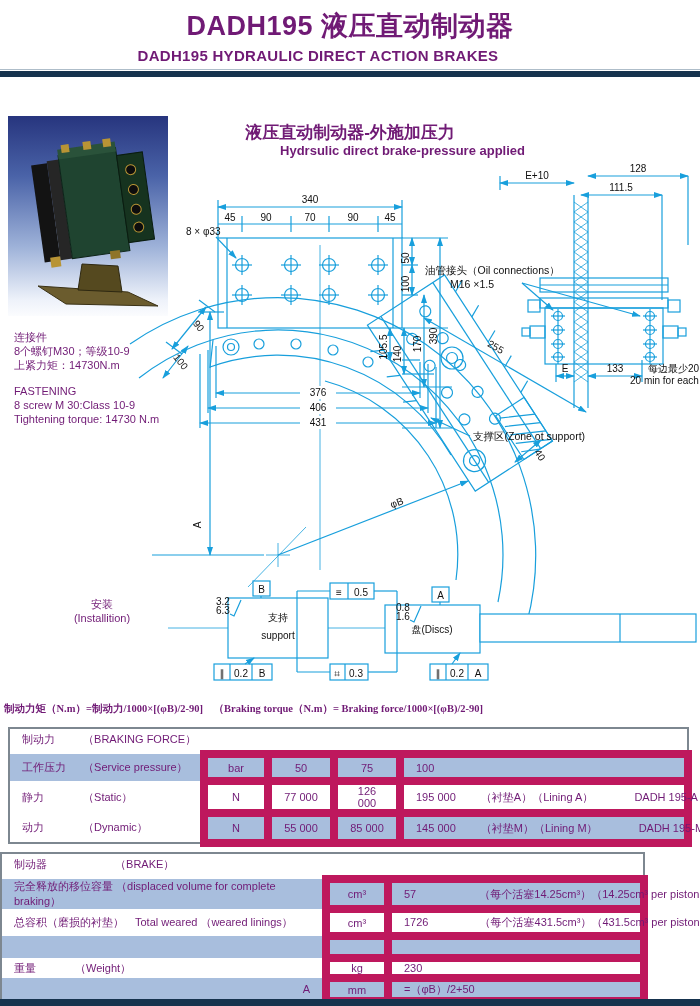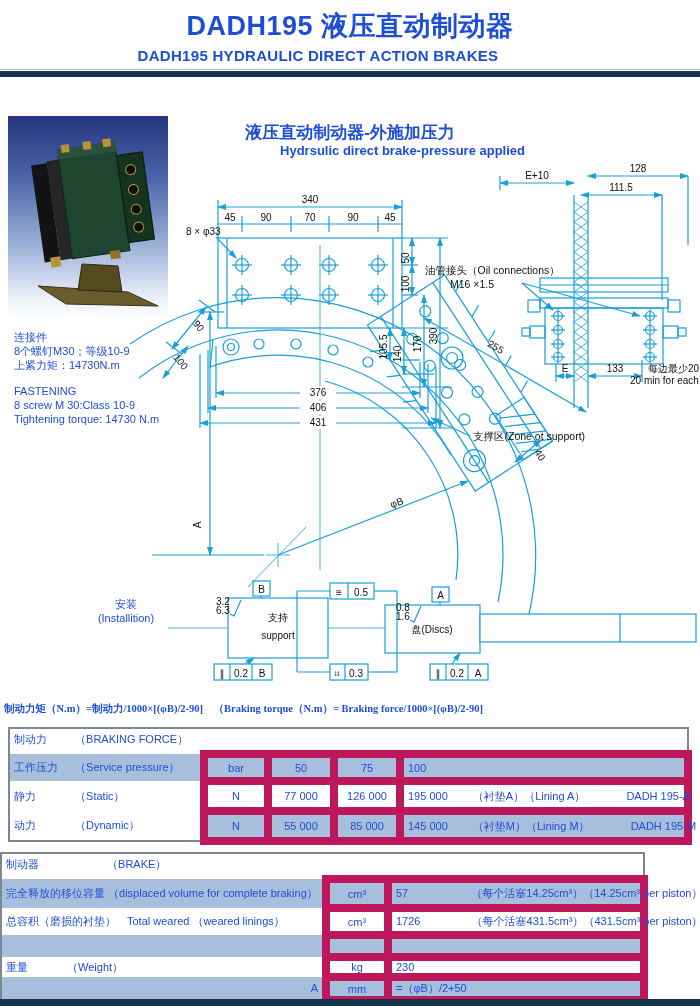--- a/index.html
+++ b/index.html
@@ -1,44 +1,44 @@
 <!DOCTYPE html>
 <html><head>
 <meta charset="utf-8">
 <style>
   html,body{margin:0;padding:0;background:#fff;}
   #page{position:relative;width:700px;height:1006px;background:#fff;overflow:hidden;
-        font-family:"Liberation Sans",sans-serif;color:#1d4ed8;}
+        font-family:"Liberation Sans",sans-serif;color:#701a75;}
   .abs{position:absolute;}
   
   #title{top:8px;left:0;width:700px;text-align:center;font-size:27px;font-weight:bold;letter-spacing:.5px;}
   #subtitle{top:47px;left:0;width:636px;text-align:center;font-size:15px;font-weight:bold;letter-spacing:.3px;}
   #rule-light{top:69px;left:0;width:700px;height:1px;background:#aebdc9;}
   #rule-navy{top:71px;left:0;width:700px;height:6px;background:#16334e;}
   #footer-bar{top:999px;left:0;width:700px;height:7px;background:#16334e;}
   
   #photo{top:116px;left:8px;width:160px;height:200px;
          background:linear-gradient(180deg,#27357e 0%,#4a63a8 30%,#9db1d8 65%,#eef2fa 92%,#fbfcfe 100%);}
   
   #head-zh{top:121px;left:175px;width:350px;text-align:center;font-size:17px;font-weight:bold;}
   #head-en{top:143px;left:175px;width:350px;text-align:right;font-size:13px;font-weight:bold;}
   
   #fastening{top:330px;left:14px;width:195px;font-size:11px;line-height:14px;}
   #fastening .gap{height:12px;}
-  #install-cap{top:597px;left:76px;width:100px;text-align:center;font-size:11px;line-height:14px;}
+  #install-cap{top:597px;left:52px;width:100px;text-align:center;font-size:11px;line-height:14px;}
   #formula{top:702px;left:4px;width:608px;font-family:"Liberation Serif",serif;
            font-size:10.5px;font-weight:bold;}
   
   #draw{top:150px;left:0;}
   #draw text{fill:#101010;stroke:none;font-family:"Liberation Sans",sans-serif;font-size:10px;}
   #draw .cjk{font-size:10.5px;}
   
   table.spec{position:absolute;border-collapse:collapse;table-layout:fixed;
              border:2px solid #7d8790;font-size:11px;}
-  table.spec td{padding:0 4px;vertical-align:middle;}
+  table.spec td{padding:0 12px;vertical-align:middle;}
   td.lbl{border:none;}
   td.cell{border:8px solid #be185d;}
   td.c{text-align:center;}
   .bgb{background:#a8bedd;}
   .zh1{display:inline-block;min-width:58px;}
   .zh2{display:inline-block;min-width:98px;}
   .h26{height:26px;}.h27{height:27px;}.h29{height:29px;}.h30{height:30px;}
   .h22{height:22px;}.h20{height:20px;}
   .wide-cell{white-space:nowrap;}
   .model{display:inline-block;margin-left:38px;}

